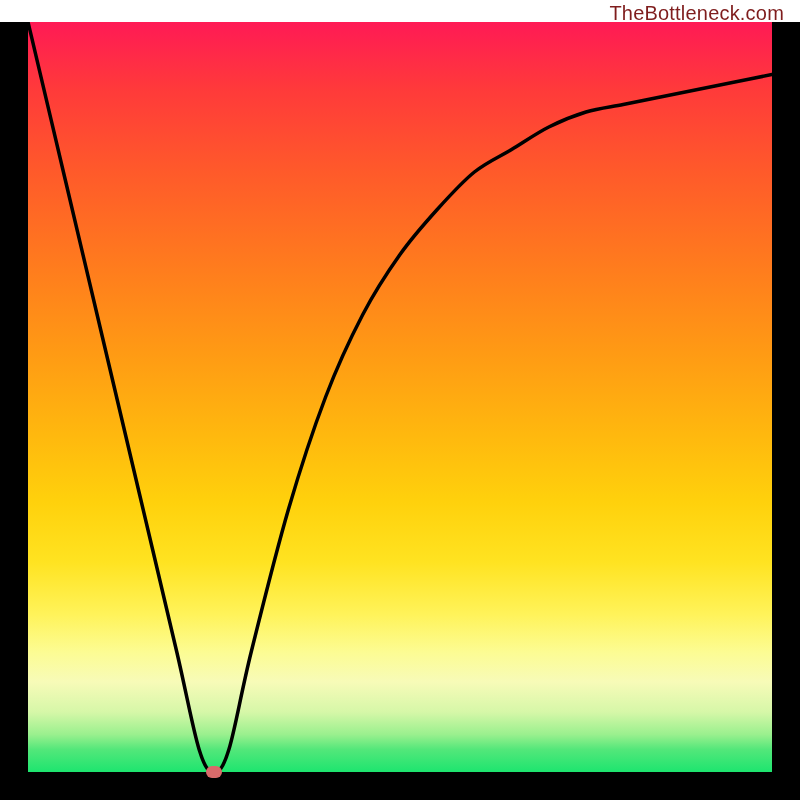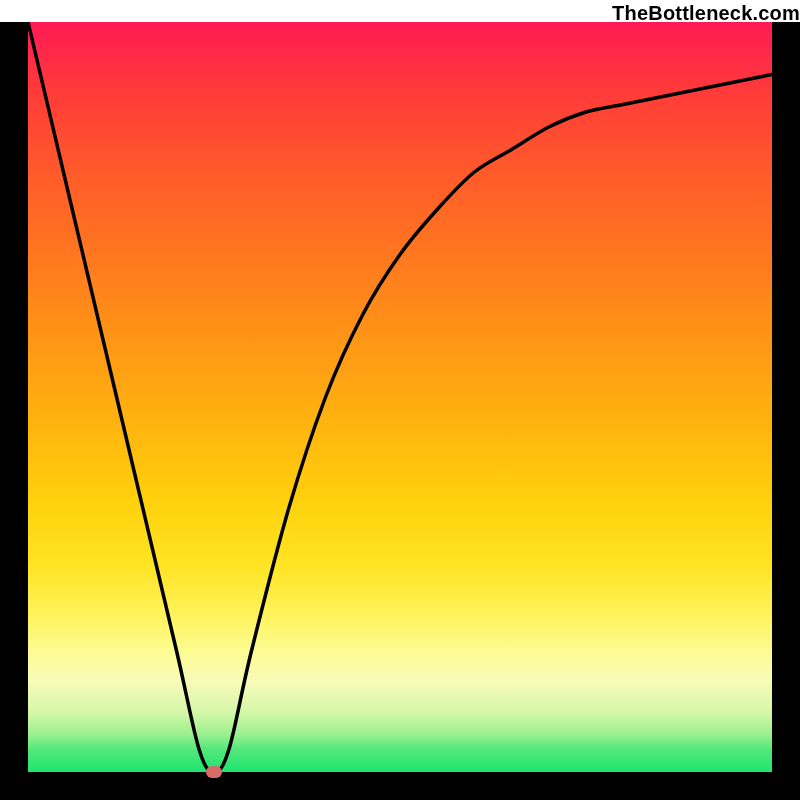--- a/index.html
+++ b/index.html
@@ -12,24 +12,24 @@
     font-family: Arial, Helvetica, sans-serif;
   }
   .container {
     position: relative;
     width: 800px;
     height: 800px;
   }
   .watermark {
     position: absolute;
     top: 2px;
-    right: 0;
+    right: 16px;
     font-size: 20px;
-    font-weight: 700;
-    color: #000000;
+    font-weight: 400;
+    color: #7f1d1d;
     letter-spacing: 0.2px;
     z-index: 10;
   }
   .frame {
     position: absolute;
     left: 0;
     top: 22px;
     width: 800px;
     height: 778px;
     background: #000;

